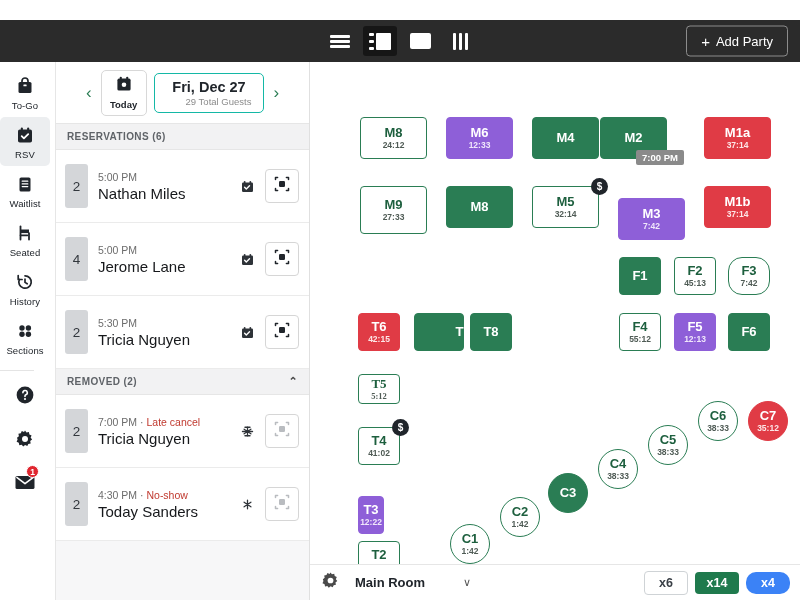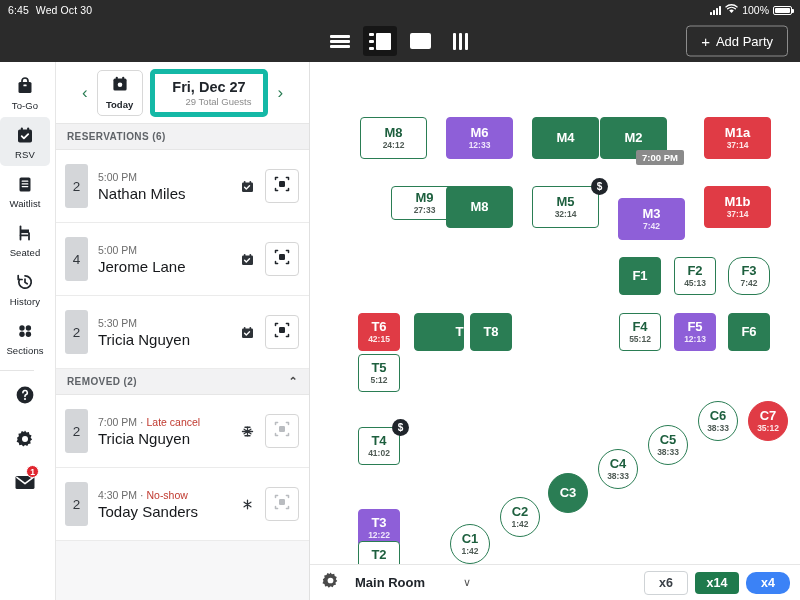--- a/index.html
+++ b/index.html
@@ -93,21 +93,21 @@
     justify-content: center; gap: 7px; padding: 0 6px; border-bottom: 1px solid #e6e6e6;
   }
   .chev { color: #2a7d54; font-size: 17px; cursor: pointer; padding: 0 2px; user-select: none; }
   .today-btn {
     border: 1px solid #d8d8d8; border-radius: 5px; background: #fff;
     width: 46px; height: 46px; display: flex; flex-direction: column;
     align-items: center; justify-content: center; gap: 2px; cursor: pointer;
   }
   .today-btn .t { font-size: 9.5px; font-weight: bold; color: #20252b; }
   .date-box {
-    border: 5px solid #14b8a6; border-radius: 5px; background: #fff;
+    border: 1px solid #14b8a6; border-radius: 5px; background: #fff;
     padding: 5px 12px; min-width: 104px; text-align: center; cursor: pointer;
   }
   .date-box .d { font-size: 14.5px; color: #20252b; font-weight: bold; }
   .date-box .g { font-size: 9.5px; color: #8b8b8b; margin-top: 1px; margin-left: 19px; }
 
   .sec-head {
     height: 26px; display: flex; align-items: center; justify-content: space-between;
     padding: 0 11px; font-size: 10px; font-weight: bold; color: #5f6368;
     letter-spacing: .4px; background: #f2f2f3; border-bottom: 1px solid #e6e6e6;
   }
@@ -183,45 +183,20 @@
   .lg.open { border: 1.4px solid #cfd3d6; color: #3a4047; background: #fff; }
   .lg.green { background: #1f7a4d; color: #fff; }
   .lg.red { background: #3b82f6; color: #fff; border-radius: 10px; }
   .gear-floor { display: flex; align-items: center; justify-content: center; cursor: pointer; }
 </style>
 </head>
 <body>
 
 <div class="app">
 
-  <div class="statusbar">
-    <div class="sb-left">
-      <span>6:45</span>
-      <span>Wed Oct 30</span>
-    </div>
-    <div class="sb-right">
-      <span class="signal">
-          <i></i>
-          <i></i>
-          <i></i>
-          <i></i>
-        </span>
-      <span>
-        <svg width="13" height="10" viewBox="0 0 13 10">
-            <path d="M6.5 9 L4.2 6.4a3.5 3.5 0 0 1 4.6 0Z" fill="#fff"></path>
-            <path d="M2.6 4.8a5.8 5.8 0 0 1 7.8 0" stroke="#fff" stroke-width="1.3" fill="none" stroke-linecap="round"></path>
-            <path d="M.9 2.9a8.4 8.4 0 0 1 11.2 0" stroke="#fff" stroke-width="1.3" fill="none" stroke-linecap="round"></path>
-          </svg>
-      </span>
-      <span>100%</span>
-      <span class="battery">
-          <span></span>
-        </span>
-    </div>
-  </div>
 
   <div class="toolbar">
     <div class="viewmodes">
       <div class="vm">
         <span class="vm-list">
             <i></i>
             <i></i>
             <i></i>
           </span>
       </div>
@@ -510,21 +485,21 @@
         <span>M4</span>
       </div>
       <div class="table seated" style="left: 290px; top: 55px; width: 67px; height: 42px;">
         <span>M2</span>
       </div>
       <div class="tooltip" style="left: 326px; top: 88px;">7:00 PM</div>
       <div class="table red" style="left: 394px; top: 55px; width: 67px; height: 42px;">
         <span>M1a</span>
         <span class="tm">37:14</span>
       </div>
-      <div class="table open" style="left: 50px; top: 124px; width: 67px; height: 34px; margin-left: 31px;">
+      <div class="table open" style="left: 50px; top: 124px; width: 67px; height: 48px;">
         <span>M9</span>
         <span class="tm">27:33</span>
       </div>
       <div class="table seated" style="left: 136px; top: 124px; width: 67px; height: 42px;">
         <span>M8</span>
       </div>
       <div class="table open" style="left: 222px; top: 124px; width: 67px; height: 42px;">
         <span>M5</span>
         <span class="tm">32:14</span>
       </div>
@@ -562,30 +537,30 @@
       <div class="table red" style="left: 48px; top: 251px; width: 42px; height: 38px;">
         <span>T6</span>
         <span class="tm">42:15</span>
       </div>
       <div class="table seated" style="left: 104px; top: 251px; width: 42px; height: 38px; padding-left: 48px;">
         <span>T7</span>
       </div>
       <div class="table seated" style="left: 160px; top: 251px; width: 42px; height: 38px;">
         <span>T8</span>
       </div>
-      <div class="table open" style="left: 48px; top: 292px; width: 42px; height: 38px;">
+      <div class="table open" style="left: 48px; top: 312px; width: 42px; height: 30px; font-family: Liberation Serif, serif;">
         <span>T5</span>
         <span class="tm">5:12</span>
       </div>
       <div class="table open" style="left: 48px; top: 365px; width: 42px; height: 38px;">
         <span>T4</span>
         <span class="tm">41:02</span>
       </div>
       <div class="dollar" style="left: 82px; top: 357px;">$</div>
-      <div class="table purple" style="left: 48px; top: 447px; width: 42px; height: 38px;">
+      <div class="table purple" style="left: 48px; top: 434px; width: 26px; height: 38px;">
         <span>T3</span>
         <span class="tm">12:22</span>
       </div>
       <div class="table open" style="left: 48px; top: 479px; width: 42px; height: 38px;">
         <span>T2</span>
         <span class="tm">15:00</span>
       </div>
       <div class="table open circle" style="left: 140px; top: 462px; width: 40px; height: 40px;">
         <span>C1</span>
         <span class="tm">1:42</span>

